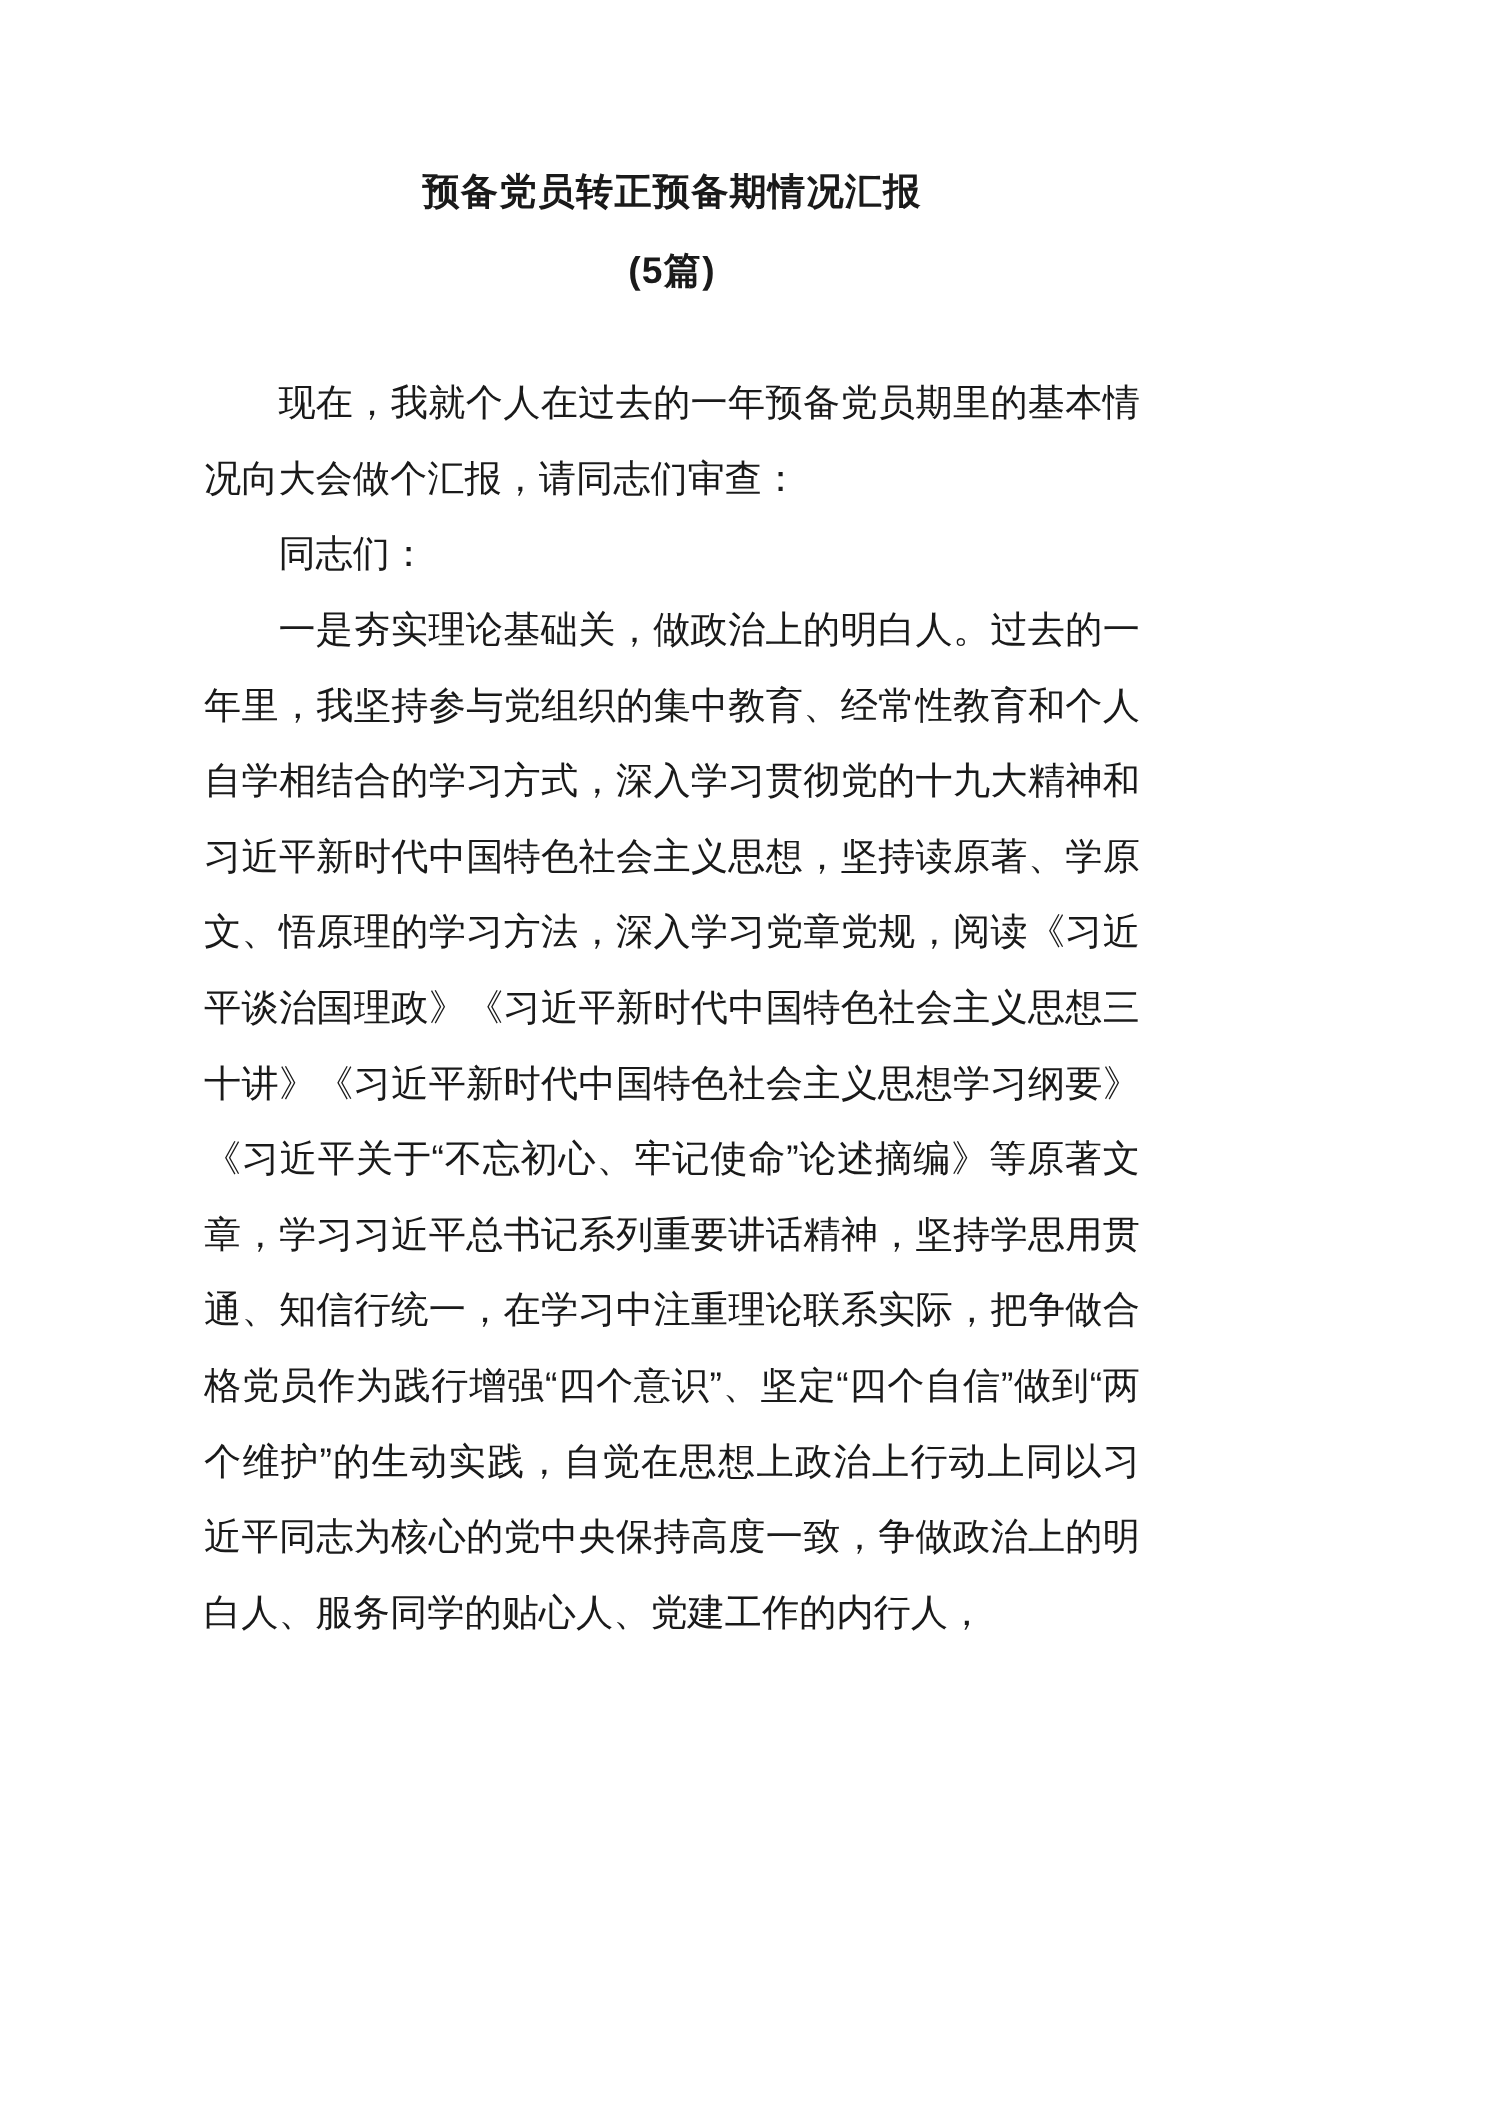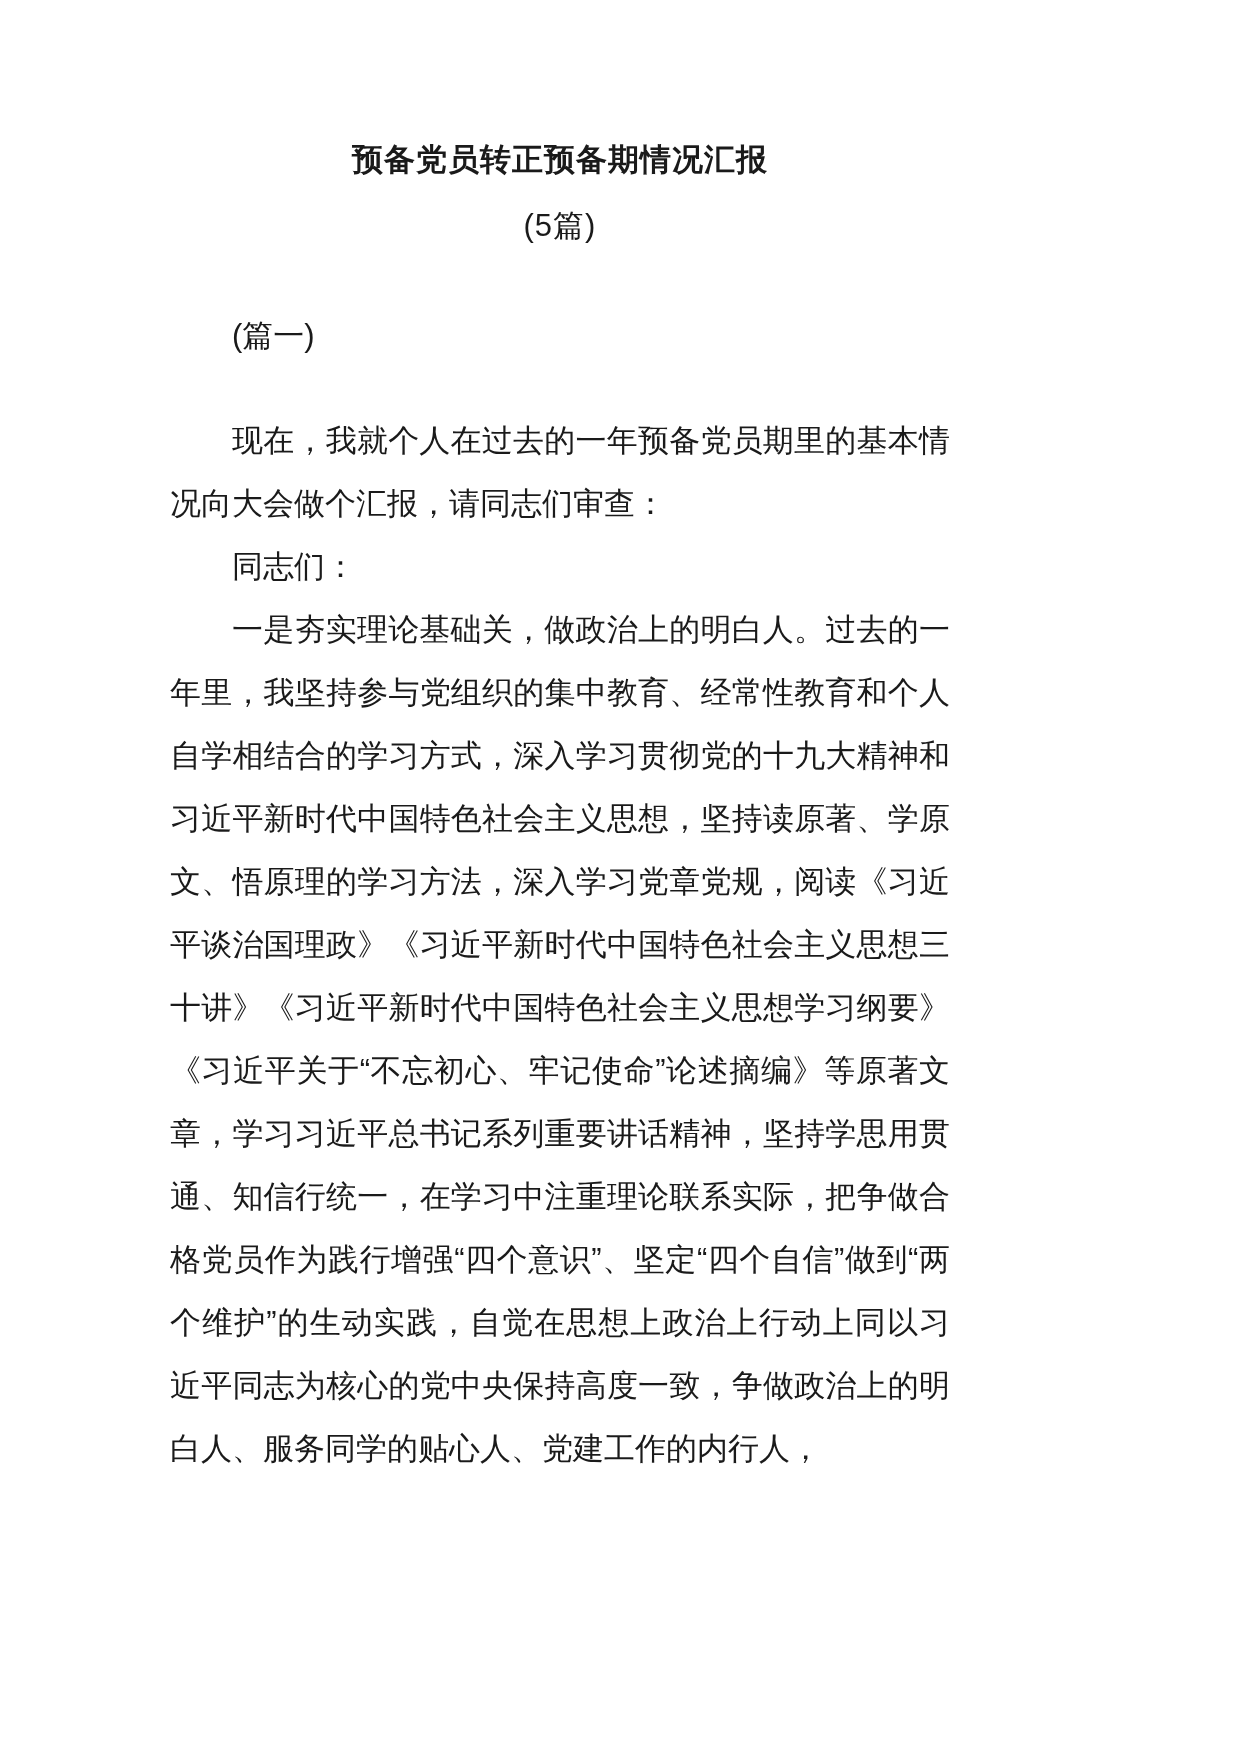--- a/index.html
+++ b/index.html
@@ -25,21 +25,21 @@
     margin: 0;
     font-size: 31px;
     font-weight: bold;
     line-height: 40px;
     text-align: center;
     letter-spacing: 1px;
   }
   .doc-subtitle {
     margin: 26px 0 0 0;
     font-size: 31px;
-    font-weight: normal;
+    font-weight: bold;
     line-height: 40px;
     text-align: center;
     letter-spacing: 1px;
   }
   .body-text {
     margin-top: 58px;
     font-size: 31px;
     line-height: 63px;
   }
   .para {
@@ -58,21 +58,20 @@
 
 <div class="page">
   <div class="content">
 
     <h1 class="doc-title">预备党员转正预备期情况汇报</h1>
 
     <h2 class="doc-subtitle">(5篇)</h2>
 
     <div class="body-text">
 
-      <p class="para section-label">(篇一)</p>
 
       <p class="para">现在，我就个人在过去的一年预备党员期里的基本情况向大会做个汇报，请同志们审查：</p>
 
       <p class="para">同志们：</p>
 
       <p class="para">一是夯实理论基础关，做政治上的明白人。过去的一年里，我坚持参与党组织的集中教育、经常性教育和个人自学相结合的学习方式，深入学习贯彻党的十九大精神和习近平新时代中国特色社会主义思想，坚持读原著、学原文、悟原理的学习方法，深入学习党章党规，阅读《习近平谈治国理政》《习近平新时代中国特色社会主义思想三十讲》《习近平新时代中国特色社会主义思想学习纲要》《习近平关于“不忘初心、牢记使命”论述摘编》等原著文章，学习习近平总书记系列重要讲话精神，坚持学思用贯通、知信行统一，在学习中注重理论联系实际，把争做合格党员作为践行增强“四个意识”、坚定“四个自信”做到“两个维护”的生动实践，自觉在思想上政治上行动上同以习近平同志为核心的党中央保持高度一致，争做政治上的明白人、服务同学的贴心人、党建工作的内行人，</p>
 
     </div>
   </div>
 </div>

